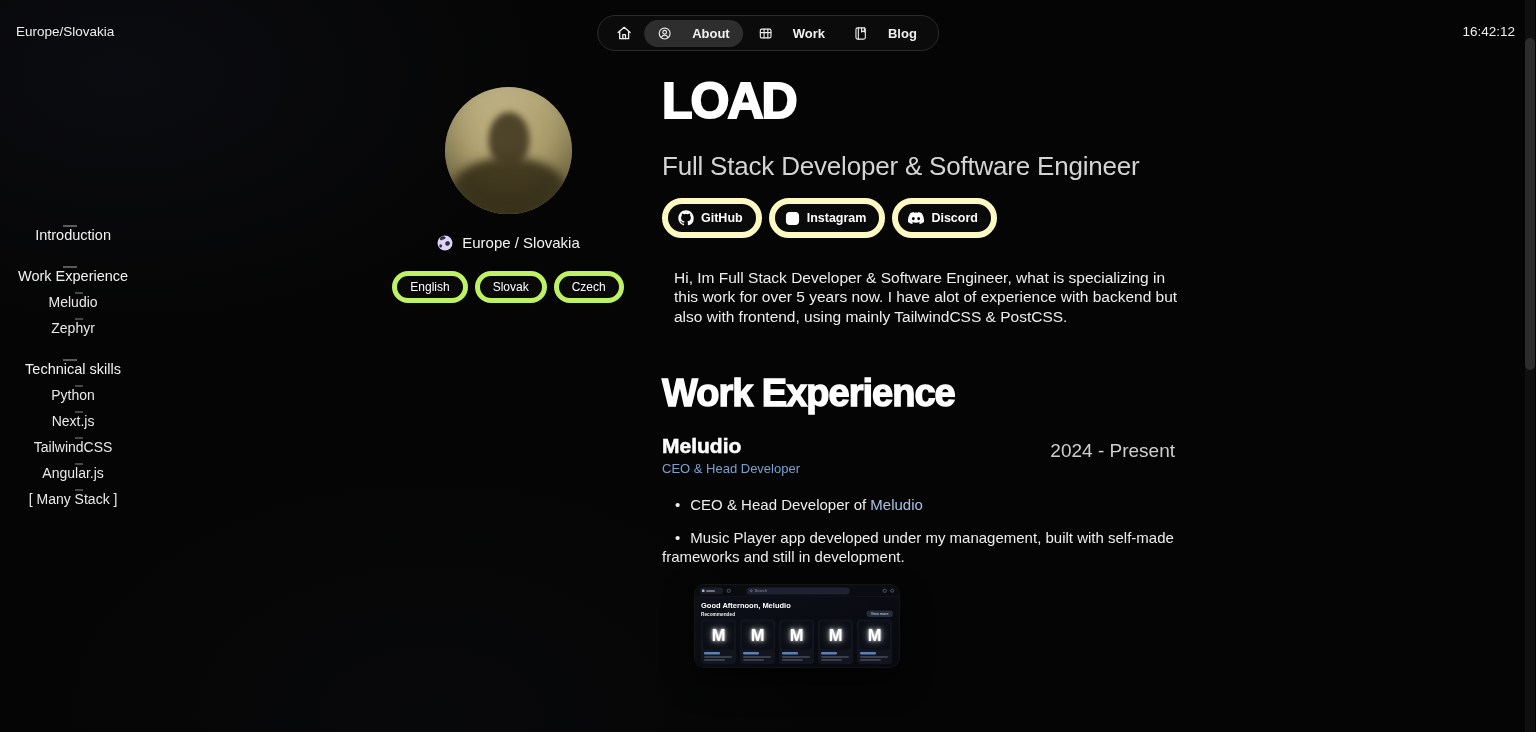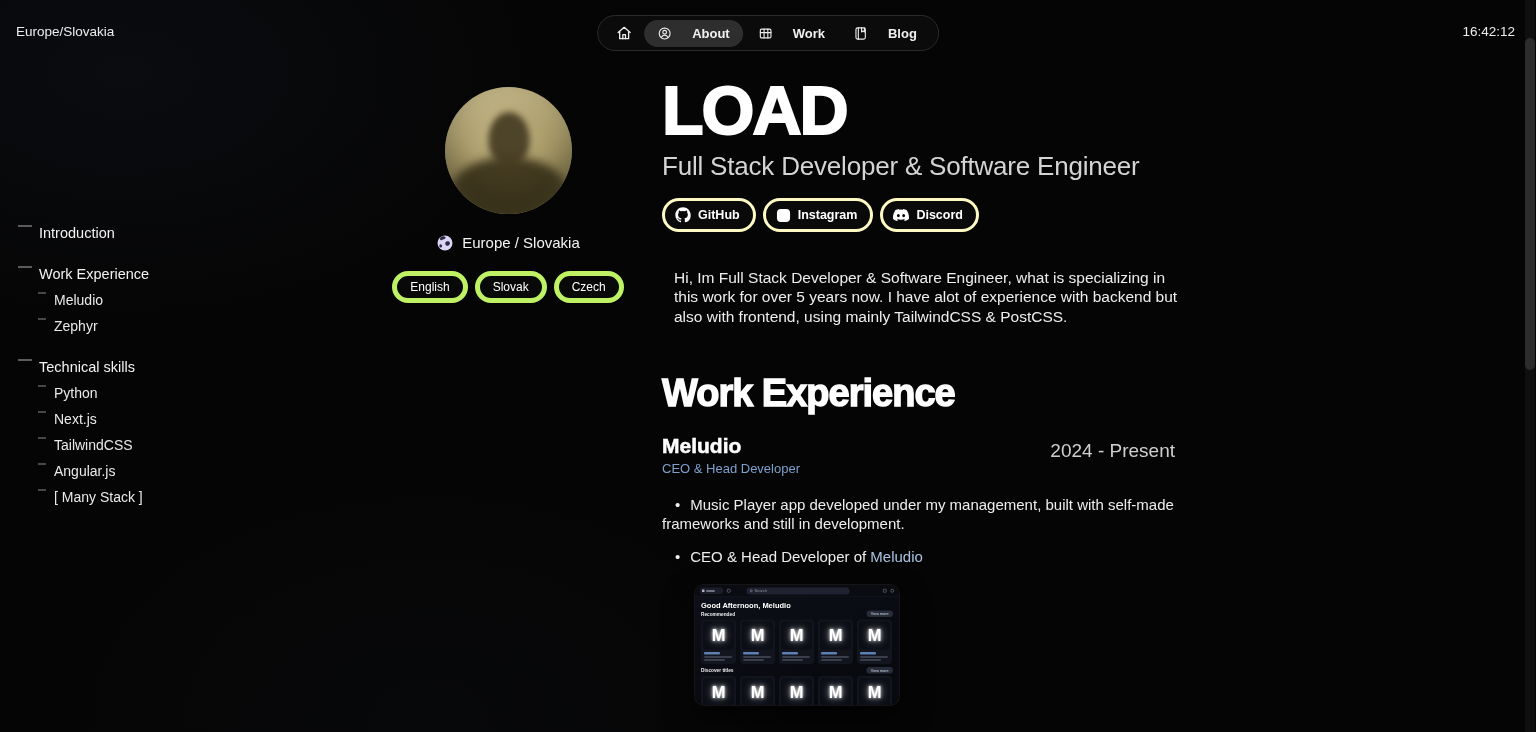--- a/index.html
+++ b/index.html
@@ -21,21 +21,21 @@
     height:36px; display:flex; align-items:center; gap:2px; padding:0 8px;
     background:rgba(12,12,12,.92); border:1px solid #2b2b2b; border-radius:19px; }
   .nav-home { display:flex; align-items:center; justify-content:center; width:36px; height:28px; border-radius:14px; cursor:pointer; }
   .nav-item { display:flex; align-items:center; gap:20px; padding:6px 13px; border-radius:14px;
     font-size:13px; font-weight:600; color:#f0f0f0; cursor:pointer; }
   .nav-item.active { background:#2e2e2e; }
   .nav-item svg, .nav-home svg { stroke:#ececec; }
 
   
   .toc { position:absolute; left:18px; top:225px; }
-  .toc-row { display:flex; align-items:flex-start; height:26px; font-size:14.5px; color:#f2f2f2; cursor:pointer; }
+  .toc-row { display:flex; align-items:center; height:26px; font-size:14.5px; color:#f2f2f2; cursor:pointer;flex-direction:column; }
   .toc-row.l1 { margin-top:15px; }
   .toc-row.l1.first { margin-top:0; }
   .toc-row.l2 { font-size:14px; color:#e9e9e9; }
   .dash-a { width:14px; height:1.5px; background:#5a5a5a; margin-right:7px; flex:none; }
   .dash-b { width:8px; height:1.5px; background:#474747; margin-left:20px; margin-right:8px; flex:none; }
 
   
   .avatar { position:absolute; left:445px; top:87px; width:127px; height:127px;
     border-radius:50%; overflow:hidden;
     background: radial-gradient(circle at 42% 28%, #beb081, #a99b67 58%, #8f8153); }
@@ -46,41 +46,41 @@
   .avatar::after { content:''; position:absolute; inset:0; border-radius:50%;
     box-shadow: inset 0 -20px 32px rgba(38,33,14,.5), inset 0 10px 22px rgba(255,250,220,.22); }
   .loc-row { position:absolute; left:408px; top:234px; width:200px;
     display:flex; align-items:flex-start; justify-content:center; gap:8px; font-size:15px; color:#f3f3f3; }
   .lang-row { position:absolute; left:408px; top:271px; width:200px; display:flex; justify-content:center; gap:7px; }
   .lang-pill { border:5px solid #bef264; background:rgba(255,255,255,.02); border-radius:999px;
     padding:4px 13px; font-size:12px; color:#fff; cursor:pointer; white-space:nowrap; }
 
   
   .main { position:absolute; left:662px; top:0; width:513px; height:732px; }
-  .hero-title { position:absolute; top:76px; margin:0; font-size:68px; line-height:1;
+  .hero-title { position:absolute; top:76px; margin:0; font-size:50px; line-height:1;
     font-weight:bold; -webkit-text-stroke:2px #fff; letter-spacing:-2px; }
   .hero-sub { position:absolute; top:151px; font-size:26px; color:#d4d4d4; white-space:nowrap; letter-spacing:-.2px; }
   .socials { position:absolute; top:198px; display:flex; gap:7px; }
-  .social-pill { display:flex; align-items:center; gap:7px; border:3px solid #fef9c3; background:#0a0a0a;
+  .social-pill { display:flex; align-items:center; gap:7px; border:6px solid #fef9c3; background:#0a0a0a;
     border-radius:999px; padding:6px 13px 6px 10px; font-size:12.5px; font-weight:bold; color:#fff; cursor:pointer; }
   .social-pill svg { fill:#fff; }
   .intro { position:absolute; top:256px; margin:12px; width:513px; font-size:15.5px; line-height:19.3px; color:#ededed; }
   .we-head { position:absolute; top:372px; margin:0; font-size:38px; font-weight:bold;
     -webkit-text-stroke:1.3px #fff; letter-spacing:-1px; white-space:nowrap; }
   .entry-head { position:absolute; top:434px; width:513px; }
   .company { margin:0; font-size:21px; font-weight:bold; -webkit-text-stroke:.5px #fff; }
   .period { position:absolute; right:0; top:6px; font-size:19px; color:#cfcfcf; }
   .role { position:absolute; top:461px; font-size:13px; color:#7da0cf; }
   .bullets { position:absolute; top:495px; width:513px; font-size:15px; line-height:19px; color:#ededed; }
   .bullet { margin:0 0 14px 0; }
   .bdot { margin:0 10px 0 13px; }
   .blink { color:#a9c2e2; text-decoration:none; cursor:pointer; }
 
   
-  .app { position:absolute; left:695px; top:585px; width:204px; height:120px; border-radius:9px; overflow:hidden;
+  .app { position:absolute; left:695px; top:585px; width:204px; height:82px; border-radius:9px; overflow:hidden;
     background:#08090d; box-shadow:0 0 0 1px rgba(255,255,255,.07), 0 14px 30px rgba(0,0,0,.55); }
   .app-inner { width:408px; height:228px; transform:scale(.5); transform-origin:0 0;
     background:linear-gradient(160deg,#0d1019 0%,#090a10 70%); }
   .ap-top { height:24px; background:#0b0c12; border-bottom:1px solid #161822;
     display:flex; align-items:center; padding:0 10px; gap:8px; }
   .ap-chip { width:46px; height:13px; background:#1b1e28; border-radius:4px;
     display:flex; align-items:center; gap:3px; padding:0 4px; flex:none; }
   .ap-chip-ic { width:5px; height:5px; background:#aeb4c4; border-radius:1px; }
   .ap-chip-bar { width:18px; height:4px; background:#6d7384; border-radius:2px; }
   .ap-mini-ic { width:7px; height:7px; border:1px solid #8a90a2; border-radius:2px; flex:none; }
@@ -245,22 +245,22 @@
 
   <h2 class="we-head">Work Experience</h2>
 
   <div class="entry-head">
     <h3 class="company">Meludio</h3>
     <span class="period">2024 - Present</span>
   </div>
   <div class="role">CEO &amp; Head Developer</div>
 
   <div class="bullets">
+    <p class="bullet"><span class="bdot">•</span><span>CEO &amp; Head Developer of </span><a class="blink">Meludio</a></p>
     <p class="bullet"><span class="bdot">•</span><span>Music Player app developed under my management, built with self-made frameworks and still in development.</span></p>
-    <p class="bullet"><span class="bdot">•</span><span>CEO &amp; Head Developer of </span><a class="blink">Meludio</a></p>
   </div>
 </div>
 
 <div class="app">
   <div class="app-inner">
     <div class="ap-top">
       <div class="ap-chip">
           <span class="ap-chip-ic"></span>
           <span class="ap-chip-bar"></span>
         </div>

